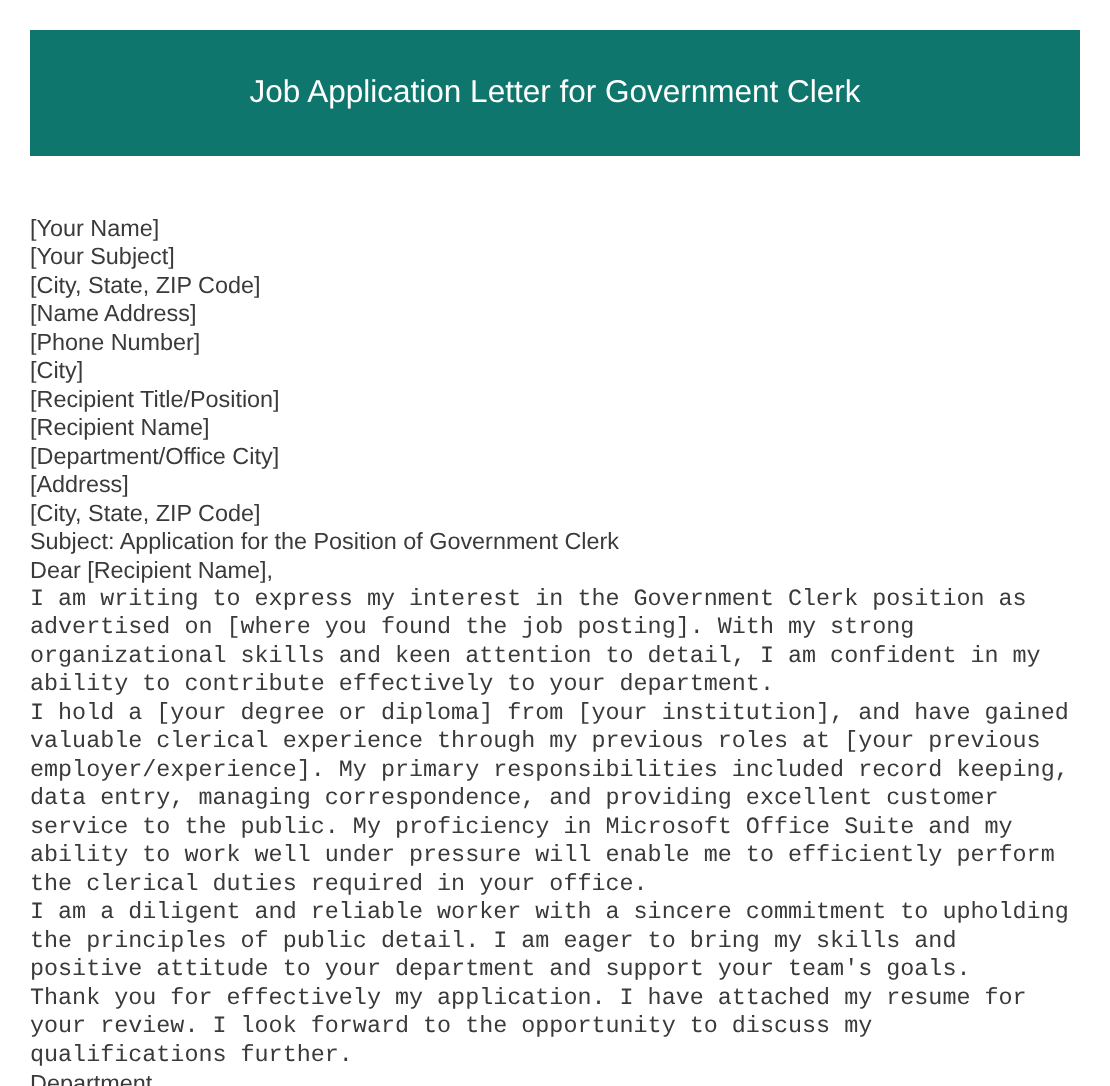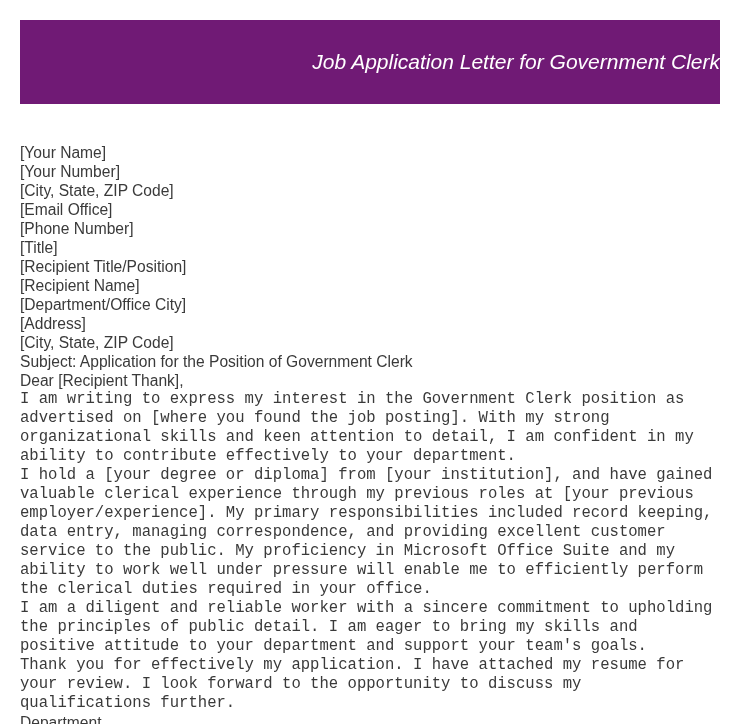--- a/index.html
+++ b/index.html
@@ -1,19 +1,19 @@
 <!DOCTYPE html>
 <html><head>
 <meta charset="utf-8">
 <style>
   html, body { margin: 0; padding: 0; background: #ffffff; }
   body { width: 740px; height: 724px; overflow: hidden; position: relative; font-family: "Liberation Sans", sans-serif; }
   .header {
     position: absolute; left: 20px; top: 20px; width: 700px; height: 84px;
-    background: #701a75; display: flex; align-items: center; justify-content: flex-end; font-style: italic;
+    background: #0f766e; display: flex; align-items: center; justify-content: center;
   }
   .header h1 {
     margin: 0; color: #ffffff; font-weight: normal; font-size: 21px; letter-spacing: 0;
     font-family: "Liberation Sans", sans-serif;
   }
   .letter {
     position: absolute; left: 20px; top: 143px; width: 700px;
     color: #3a3a3a; font-size: 15.6px; line-height: 19px;
     font-family: "Liberation Sans", sans-serif;
   }
@@ -22,32 +22,32 @@
 </style>
 </head>
 <body>
 
 <div class="header">
   <h1>Job Application Letter for Government Clerk</h1>
 </div>
 
 <div class="letter">
   <span class="line">[Your Name]</span>
-  <span class="line">[Your Number]</span>
+  <span class="line">[Your Subject]</span>
   <span class="line">[City, State, ZIP Code]</span>
-  <span class="line">[Email Office]</span>
+  <span class="line">[Name Address]</span>
   <span class="line">[Phone Number]</span>
-  <span class="line">[Title]</span>
+  <span class="line">[City]</span>
   <span class="line">[Recipient Title/Position]</span>
   <span class="line">[Recipient Name]</span>
   <span class="line">[Department/Office City]</span>
   <span class="line">[Address]</span>
   <span class="line">[City, State, ZIP Code]</span>
   <span class="line">Subject: Application for the Position of Government Clerk</span>
-  <span class="line">Dear [Recipient Thank],</span>
+  <span class="line">Dear [Recipient Name],</span>
   <p class="para">I am writing to express my interest in the Government Clerk position as advertised on [where you found the job posting]. With my strong organizational skills and keen attention to detail, I am confident in my ability to contribute effectively to your department.</p>
   <p class="para">I hold a [your degree or diploma] from [your institution], and have gained valuable clerical experience through my previous roles at [your previous employer/experience]. My primary responsibilities included record keeping, data entry, managing correspondence, and providing excellent customer service to the public. My proficiency in Microsoft Office Suite and my ability to work well under pressure will enable me to efficiently perform the clerical duties required in your office.</p>
   <p class="para">I am a diligent and reliable worker with a sincere commitment to upholding the principles of public detail. I am eager to bring my skills and positive attitude to your department and support your team's goals.</p>
   <p class="para">Thank you for effectively my application. I have attached my resume for your review. I look forward to the opportunity to discuss my qualifications further.</p>
   <span class="line">Department,</span>
   <span class="line">[Your Name]</span>
   <span class="line">[Attachment: Resume]</span>
 </div>
 
 </body></html>

